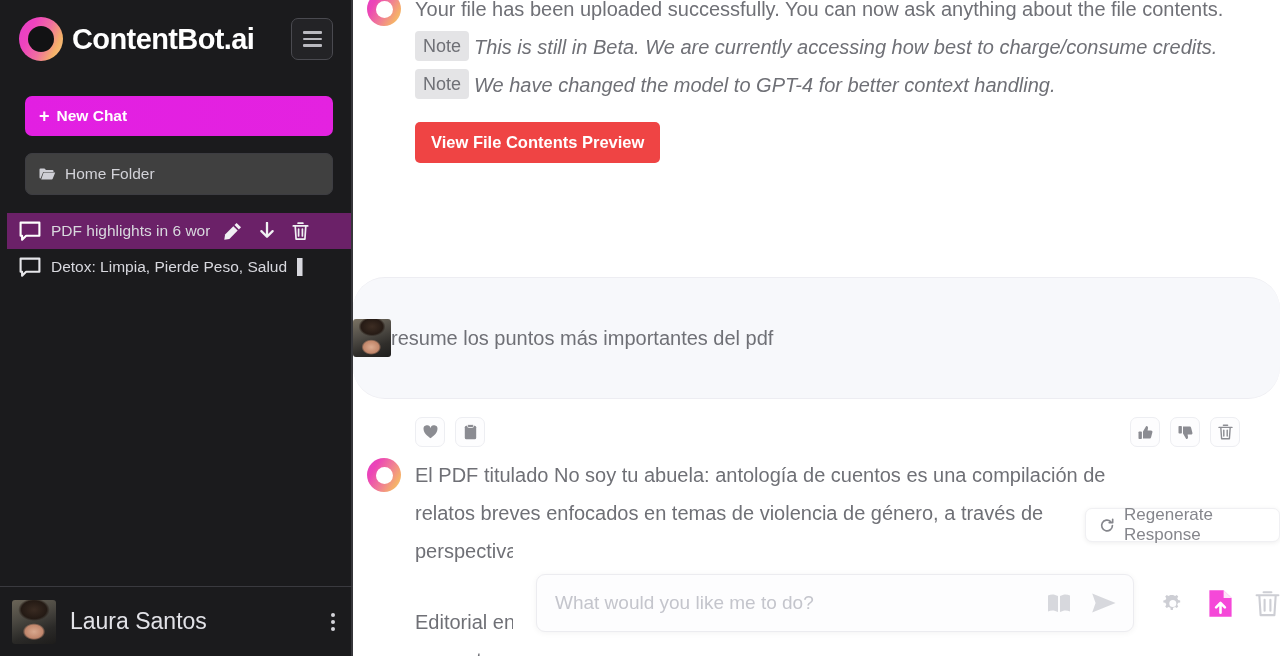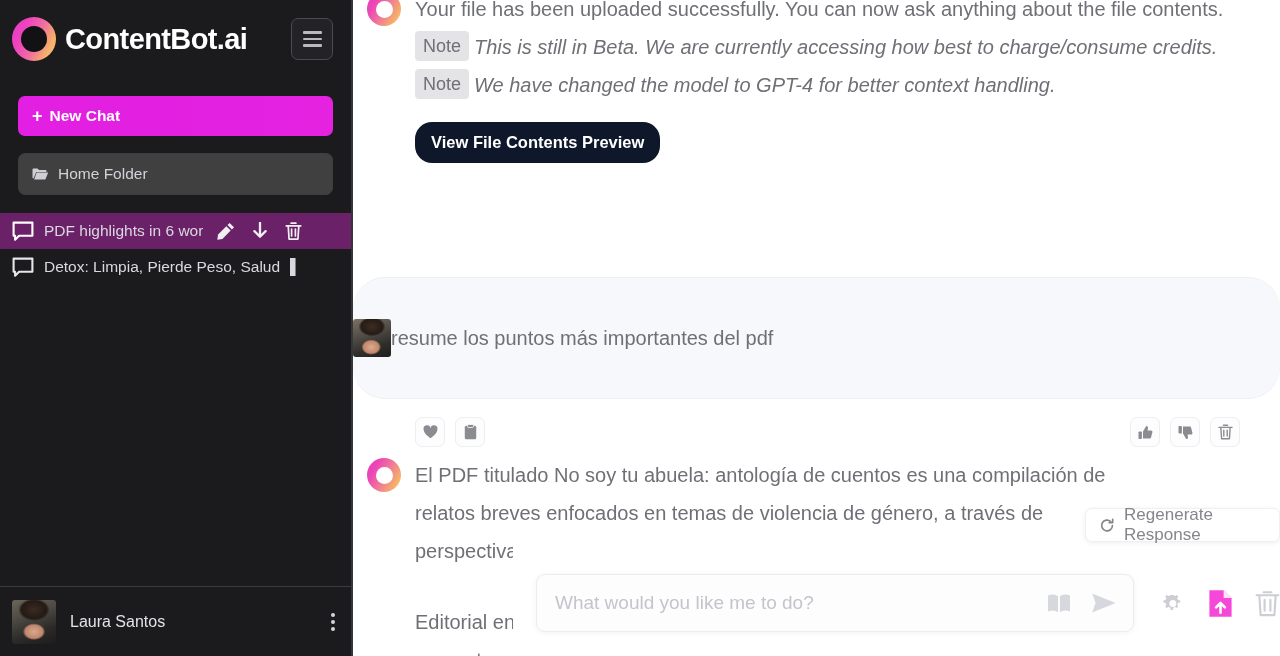--- a/index.html
+++ b/index.html
@@ -12,20 +12,21 @@
   .app { display: flex; width: 1280px; height: 656px; position: relative; }
 
   
   .sidebar {
     width: 353px; height: 656px;
     background: #1b1b1d;
     border-right: 2px solid #36363a;
     display: flex; flex-direction: column;
     position: relative;
     flex: 0 0 353px;
+    padding-left: 7px;
   }
   .brand-row {
     display: flex; align-items: center;
     padding: 10px 18px 0 12px;
     height: 68px;
   }
   .logo-mark {
     width: 44px; height: 44px;
     border-radius: 50%;
     background: linear-gradient(115deg, #e33fc7 0%, #ef43bf 28%, #f06ea0 55%, #f5b169 80%, #f7c98b 100%);
@@ -117,21 +118,21 @@
     cursor: pointer;
   }
   .avatar-sq {
     width: 44px; height: 44px; border-radius: 3px;
     flex: 0 0 44px;
     background:
       radial-gradient(ellipse 16px 12px at 50% 72%, #d8a88e 0%, #c0866c 55%, rgba(0,0,0,0) 70%),
       radial-gradient(ellipse 21px 15px at 50% 22%, #3a2b22 0%, #241a14 60%, rgba(0,0,0,0) 75%),
       linear-gradient(160deg, #6b6558 0%, #4d4a43 35%, #2b2a28 70%, #1d1c1b 100%);
   }
-  .user-name { color: #e2e2e7; font-size: 16px; flex: 1 1 auto; }
+  .user-name { color: #e2e2e7; font-size: 23px; flex: 1 1 auto; }
   .kebab { display: flex; flex-direction: column; gap: 3px; align-items: center; cursor: pointer; }
   .kebab i { width: 4px; height: 4px; border-radius: 50%; background: #d4d4da; display: block; }
 
   
   .main {
     flex: 1 1 auto;
     height: 656px;
     position: relative;
     background: #ffffff;
     overflow: hidden;
@@ -174,24 +175,24 @@
     font-size: 18px;
     font-style: normal;
     line-height: 28px;
     vertical-align: 2px;
     margin-right: 5px;
   }
   .note-txt { font-style: italic; }
   .preview-btn {
     display: inline-block;
     margin-top: 18px;
-    background: #0f172a;
+    background: #ef4444;
     color: #fff;
     border: none;
-    border-radius: 17px;
+    border-radius: 5px;
     padding: 11px 16px;
     font-size: 16.5px;
     font-weight: 700;
     cursor: pointer;
     font-family: "Liberation Sans", sans-serif;
   }
 
   
   .user-band {
     position: absolute; top: 277px; left: 0; right: 0;

